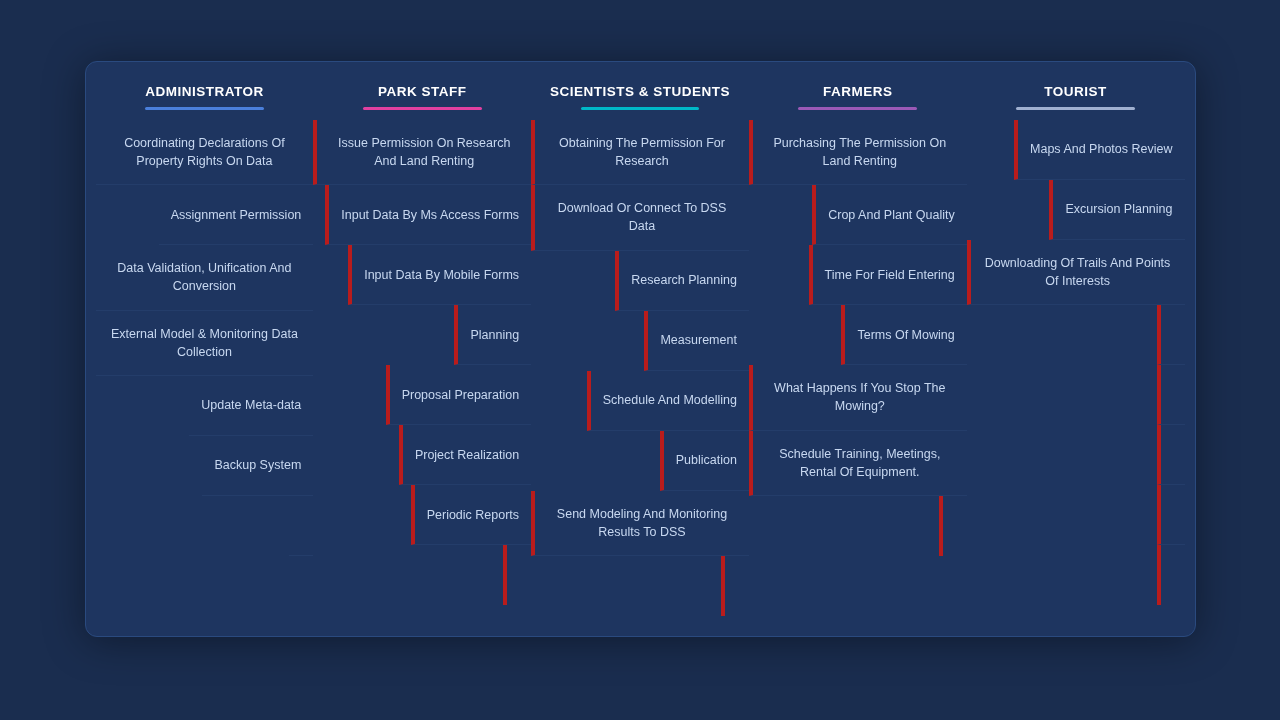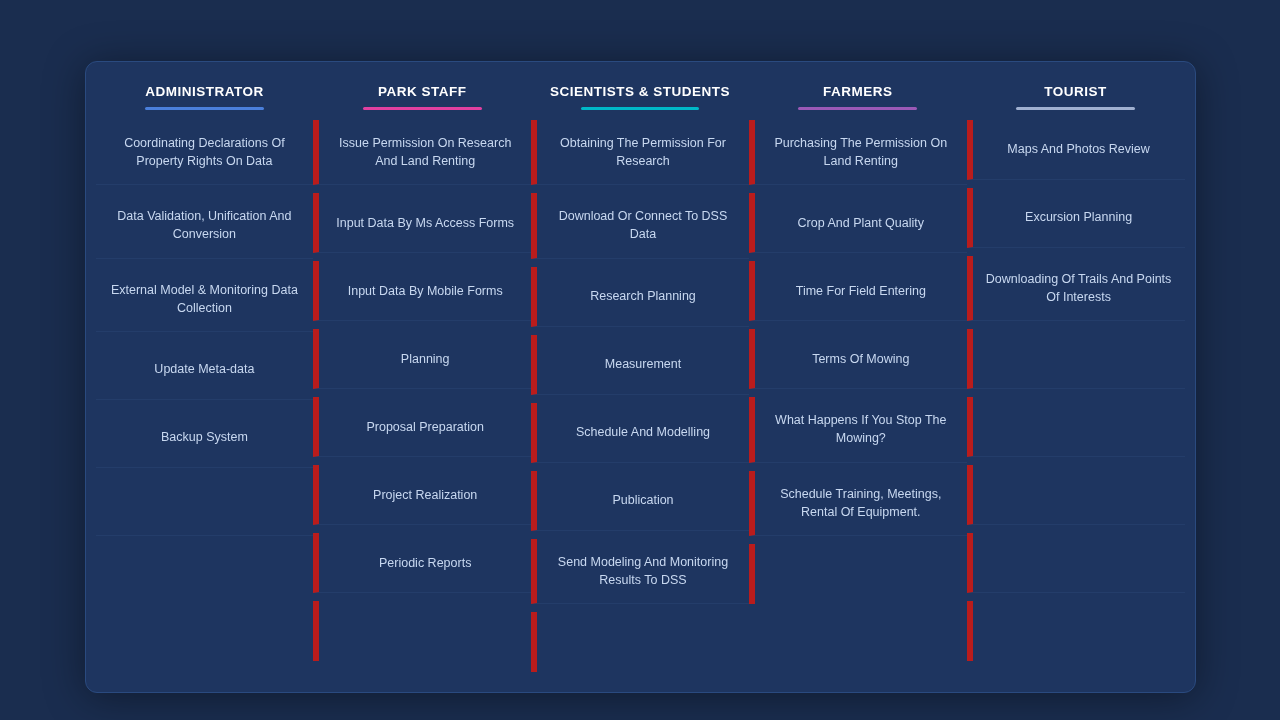--- a/index.html
+++ b/index.html
@@ -70,42 +70,43 @@
 
     .table-body {
       display: grid;
       grid-template-columns: 1fr 1fr 1fr 1fr 1fr;
       padding: 10px 10px 0 10px;
       gap: 0;
     }
     .col {
       display: flex;
       flex-direction: column;
-      gap: 8px;
+      gap: 0;
+      align-items: flex-end;
     }
     .cell {
       text-align: center;
       padding: 14px 12px;
       color: #c8d8f0;
       font-size: 12.5px;
       line-height: 1.45;
       min-height: 60px;
       display: flex;
       align-items: center;
       justify-content: center;
     }
     .cell:not(:last-child) {
       border-bottom: 1px solid #243d6a;
     }
     .col:not(:last-child) .cell {
       border-right: 0;
     }
     
     .col + .col .cell {
-      border-left: 6px solid #b91c1c;
+      border-left: 4px solid #b91c1c;
     }
   </style>
 </head>
 <body>
 
 <div class="header">
   <div class="infographics-label"></div>
   <div class="main-title"></div>
 </div>
 
@@ -128,20 +129,21 @@
         <div class="col-underline underline-purple"></div>
       </div>
       <div class="col-header">
         <div class="col-header-text">TOURIST</div>
         <div class="col-underline underline-white"></div>
       </div>
     </div>
   <div class="table-body" id="table-body-template">
   <div class="col">
         <div class="cell">Coordinating Declarations Of Property Rights On Data</div>
+        <div class="cell">Assignment Permission</div>
         <div class="cell">Data Validation, Unification And Conversion</div>
         <div class="cell">External Model &amp; Monitoring Data Collection</div>
         <div class="cell">Update Meta-data</div>
         <div class="cell">Backup System</div>
         <div class="cell"></div>
         <div class="cell"></div>
       </div>
       <div class="col">
         <div class="cell">Issue Permission On Research And Land Renting</div>
         <div class="cell">Input Data By Ms Access Forms</div>

